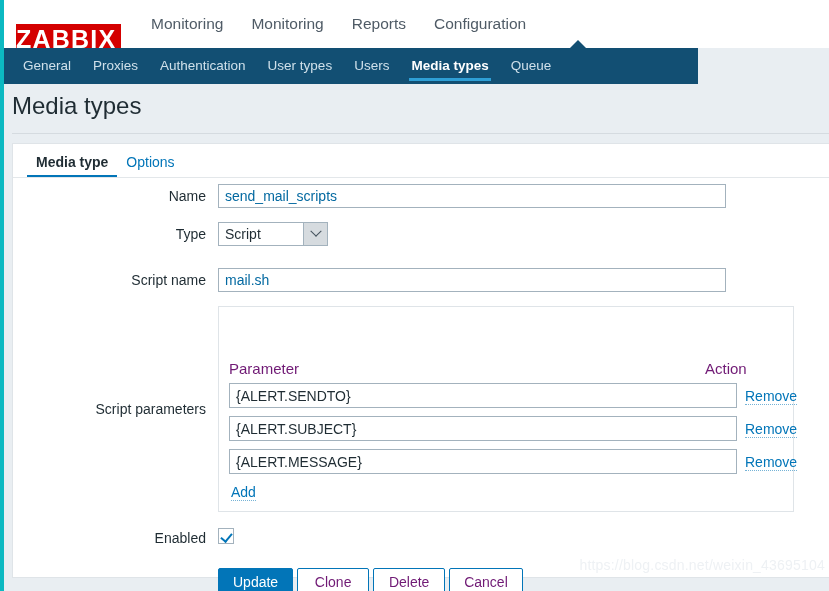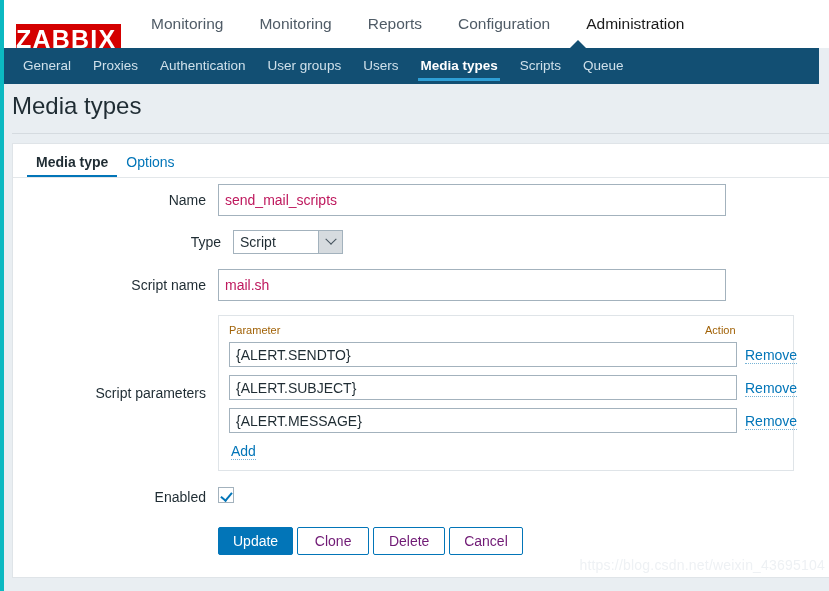--- a/index.html
+++ b/index.html
@@ -38,21 +38,21 @@
     font-weight: bold;
     letter-spacing: 1.2px;
     text-align: left;
     line-height: 31px;
     font-family: "Liberation Sans", sans-serif;
   }
   .mainnav {
     position: absolute; left: 133px; top: 0;
     height: 48px;
     display: flex; align-items: center;
-    gap: 8px;
+    gap: 0px;
   }
   .mainnav-item {
     font-size: 15.5px;
     color: #4f5b66;
     padding: 0 14px;
     line-height: 48px;
     white-space: nowrap;
     cursor: pointer;
   }
   .mainnav-item.active { color: #1a1a1a; }
@@ -61,21 +61,21 @@
     left: 565px; top: 40px;
     width: 0; height: 0;
     border-left: 9px solid transparent;
     border-right: 9px solid transparent;
     border-bottom: 9px solid #124f73;
   }
 
   
   .subnav {
     position: absolute; left: 4px; top: 48px;
-    width: 815px; height: 36px;
+    width: 694px; height: 36px;
     background: #124f73;
     display: flex; align-items: center;
     padding-left: 8px;
   }
   .subnav-item {
     font-size: 13.5px;
     color: #cfe0ea;
     padding: 0 11px;
     position: relative;
     line-height: 36px;
@@ -151,23 +151,23 @@
     font-size: 14px;
     color: #1f2c33;
     padding-right: 12px;
     flex: none;
   }
   .field { flex: 1; }
 
   input.txt {
     border: 1px solid #a3b2bd;
     background: #ffffff;
-    height: 32px;
-    font-size: 14px;
-    color: #be185d;
+    height: 24px;
+    font-size: 14px;
+    color: #0369a1;
     padding: 0 6px;
     font-family: "Liberation Sans", sans-serif;
     outline: none;
   }
   .input-name { width: 508px; }
   .input-scriptname { width: 508px; }
 
   
   .select-wrap {
     display: inline-flex;
@@ -203,23 +203,24 @@
 
   
   .params {
     border: 1px solid #dfe4e8;
     width: 576px;
     padding: 6px 10px 10px 10px;
     background: #ffffff;
   }
   .params-head {
     display: flex;
-    font-size: 11px;
-    color: #a16207;
+    font-size: 15px;
+    color: #701a75;
     padding: 2px 0 6px 0;
+    margin-top: 45px;
   }
   .params-head .c1 { flex: 1; }
   .params-head .c2 { width: 78px; text-align: left; }
   .param-row {
     display: flex;
     align-items: center;
     margin-bottom: 8px;
   }
   .param-row .c1 { flex: 1; }
   .param-row .c2 { width: 78px; text-align: left; padding-left: 8px;}
@@ -302,33 +303,31 @@
 
   <div class="left-rail"></div>
 
   <div class="header">
     <div class="logo">ZABBIX</div>
     <div class="mainnav">
       <div class="mainnav-item">Monitoring</div>
       <div class="mainnav-item">Monitoring</div>
       <div class="mainnav-item">Reports</div>
       <div class="mainnav-item">Configuration</div>
-      <div class="mainnav-item active">Administration</div>
     </div>
     <div class="nav-arrow"></div>
   </div>
 
   <div class="subnav">
     <div class="subnav-item">General</div>
     <div class="subnav-item">Proxies</div>
     <div class="subnav-item">Authentication</div>
-    <div class="subnav-item">User groups</div>
+    <div class="subnav-item">User types</div>
     <div class="subnav-item">Users</div>
     <div class="subnav-item active">Media types</div>
-    <div class="subnav-item">Scripts</div>
     <div class="subnav-item">Queue</div>
   </div>
 
   <div class="page-title">Media types</div>
   <div class="title-sep"></div>
 
   <div class="panel">
 
     <div class="tabs">
       <div class="tab active">Media type</div>
@@ -338,21 +337,21 @@
 
     <div class="form">
 
       <div class="row" style="margin-bottom:14px;">
         <div class="label">Name</div>
         <div class="field">
           <input class="txt input-name" type="text" value="send_mail_scripts" style="">
         </div>
       </div>
 
-      <div class="row" style="margin-bottom:15px;padding-left:15px;">
+      <div class="row" style="margin-bottom:22px;">
         <div class="label">Type</div>
         <div class="field">
           <div class="select-wrap">
             <div class="select-text">Script</div>
             <div class="select-btn">
               <span class="chev"></span>
             </div>
           </div>
         </div>
       </div>

